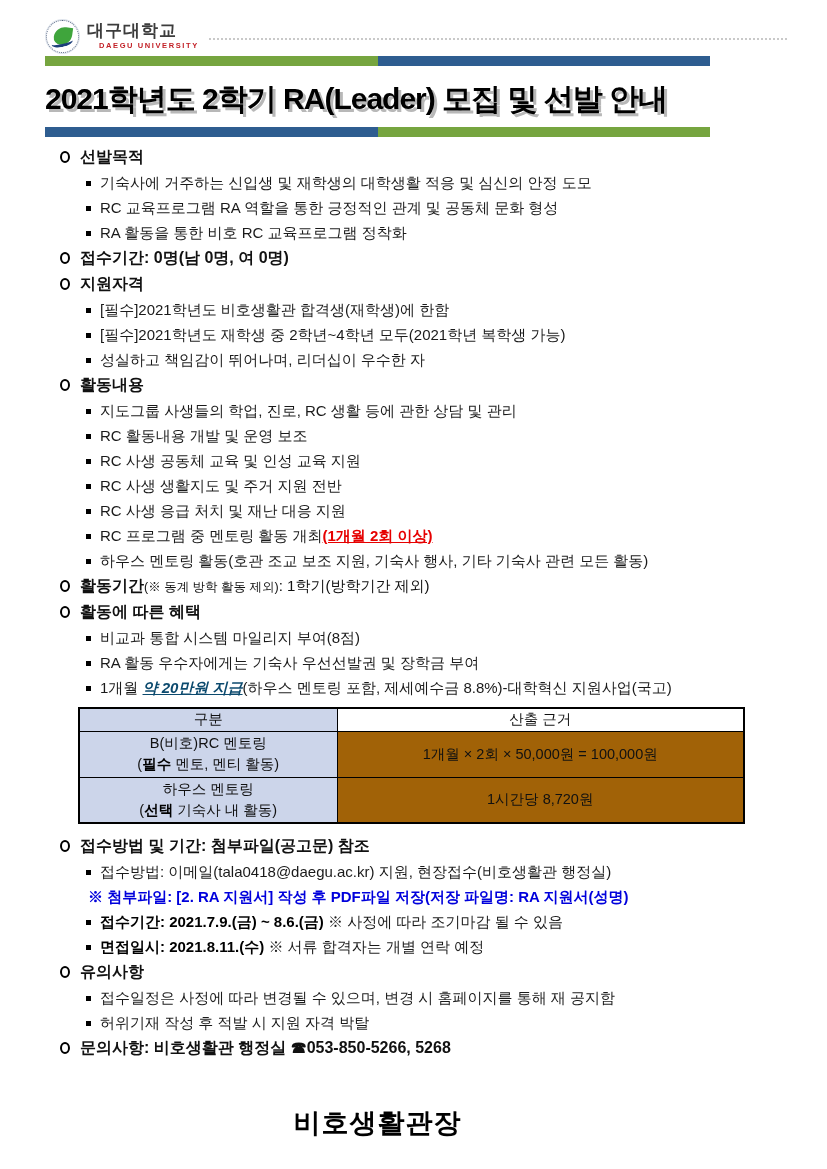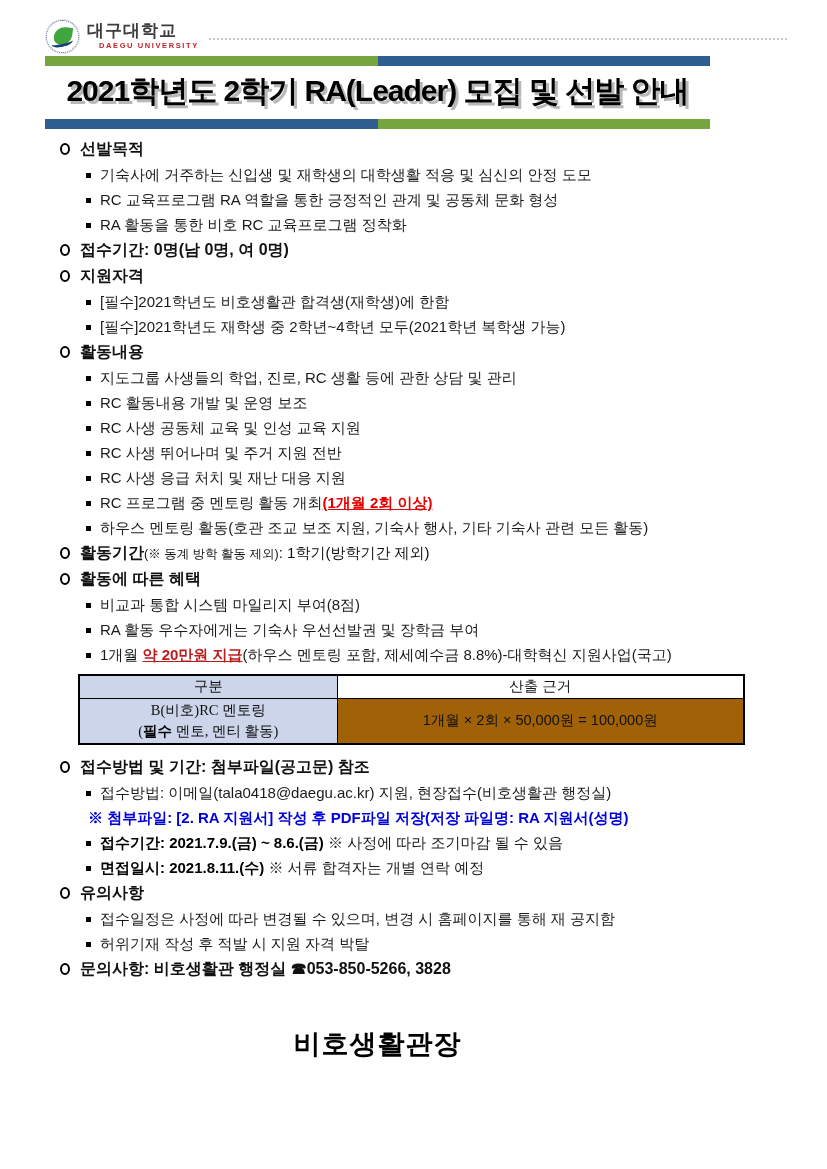--- a/index.html
+++ b/index.html
@@ -48,21 +48,21 @@
     flex:1; height:0;
     border-top:2px dotted #c9c9c9;
     margin-left:10px;
     transform:translateY(3px);
   }
   .band { width:665px; margin-left:45px; }
   .bar { display:flex; height:10px; }
   .bar .seg { width:50%; height:100%; }
   .seg-green { background:#76a53f; }
   .seg-blue  { background:#2e5d90; }
-  .title-wrap { text-align:center; padding:5px 0 7px 0; }
+  .title-wrap { padding:13px 0 7px 0; }
   .doc-title {
     display:inline-block;
     font-size:30px; font-weight:bold; color:#000;
     letter-spacing:-1px;
     text-shadow:3px 3px 0 #b8b8b8;
     white-space:nowrap;
   }
   
   .content { padding:7px 30px 0 48px; }
   .line { white-space:nowrap; }
@@ -75,37 +75,37 @@
     margin-right:10px; vertical-align:-1px;
   }
   .marker-sq {
     display:inline-block; width:5px; height:5px;
     background:#000; margin-right:9px; vertical-align:2px;
   }
   .h-small { font-weight:normal; font-size:12.5px; }
   .h-normal { font-weight:normal; font-size:15px; }
   .red-bu { color:#e60000; font-weight:bold; text-decoration:underline; }
   .red-b  { color:#000000; font-weight:bold; }
-  .blue-bu{ color:#b91c1c; font-weight:bold; text-decoration:underline; }
+  .blue-bu{ color:#0c4a6e; font-weight:bold; text-decoration:underline;font-style:italic; }
   .blue-b { color:#0000dc; font-weight:bold; }
   
   table.calc {
     border-collapse:collapse;
     margin:7px 0 9px 30px;
     width:667px;
     table-layout:fixed;
   }
   table.calc td, table.calc th {
     border:1px solid #000;
     text-align:center;
     font-size:14.5px;
     padding:1px 4px;
   }
   table.calc { border:2px solid #000; }
-  .col1 { width:258px; background:#ccd5ea;font-family:Liberation Serif, serif; }
+  .col1 { width:258px; background:#ccd5ea; }
   th.col1, th.col2 { font-weight:normal; height:23px; }
   th.col1 { background:#ccd5ea; }
   td.col1 { line-height:21px; }
   td.col2 { background:#a16207; height:46px; }
   
   .signature-wrap { width:665px; margin-left:45px; text-align:center; margin-top:44px; }
   .signature { font-size:27px; font-weight:bold; letter-spacing:1px; color:#000; }
 </style>
 </head>
 <body>
@@ -143,26 +143,27 @@
     <div class="line h-line"><span class="marker-o"></span><span>선발목적</span></div>
     <div class="line b-line"><span class="marker-sq"></span><span>기숙사에 거주하는 신입생 및 재학생의 대학생활 적응 및 심신의 안정 도모</span></div>
     <div class="line b-line"><span class="marker-sq"></span><span>RC 교육프로그램 RA 역할을 통한 긍정적인 관계 및 공동체 문화 형성</span></div>
     <div class="line b-line"><span class="marker-sq"></span><span>RA 활동을 통한 비호 RC 교육프로그램 정착화</span></div>
 
     <div class="line h-line"><span class="marker-o"></span><span>접수기간: 0명(남 0명, 여 0명)</span></div>
 
     <div class="line h-line"><span class="marker-o"></span><span>지원자격</span></div>
     <div class="line b-line"><span class="marker-sq"></span><span>[필수]2021학년도 비호생활관 합격생(재학생)에 한함</span></div>
     <div class="line b-line"><span class="marker-sq"></span><span>[필수]2021학년도 재학생 중 2학년~4학년 모두(2021학년 복학생 가능)</span></div>
+    <div class="line b-line"><span class="marker-sq"></span><span>성실하고 책임감이 뛰어나며, 리더십이 우수한 자</span></div>
 
     <div class="line h-line"><span class="marker-o"></span><span>활동내용</span></div>
     <div class="line b-line"><span class="marker-sq"></span><span>지도그룹 사생들의 학업, 진로, RC 생활 등에 관한 상담 및 관리</span></div>
     <div class="line b-line"><span class="marker-sq"></span><span>RC 활동내용 개발 및 운영 보조</span></div>
     <div class="line b-line"><span class="marker-sq"></span><span>RC 사생 공동체 교육 및 인성 교육 지원</span></div>
-    <div class="line b-line"><span class="marker-sq"></span><span>RC 사생 뛰어나며 및 주거 지원 전반</span></div>
+    <div class="line b-line"><span class="marker-sq"></span><span>RC 사생 생활지도 및 주거 지원 전반</span></div>
     <div class="line b-line"><span class="marker-sq"></span><span>RC 사생 응급 처치 및 재난 대응 지원</span></div>
     <div class="line b-line"><span class="marker-sq"></span><span>RC 프로그램 중 멘토링 활동 개최</span><span class="red-bu">(1개월 2회 이상)</span></div>
     <div class="line b-line"><span class="marker-sq"></span><span>하우스 멘토링 활동(호관 조교 보조 지원, 기숙사 행사, 기타 기숙사 관련 모든 활동)</span></div>
 
     <div class="line h-line"><span class="marker-o"></span><span>활동기간</span><span class="h-small">(※ 동계 방학 활동 제외)</span><span class="h-normal">: 1학기(방학기간 제외)</span></div>
 
     <div class="line h-line"><span class="marker-o"></span><span>활동에 따른 혜택</span></div>
     <div class="line b-line"><span class="marker-sq"></span><span>비교과 통합 시스템 마일리지 부여(8점)</span></div>
     <div class="line b-line"><span class="marker-sq"></span><span>RA 활동 우수자에게는 기숙사 우선선발권 및 장학금 부여</span></div>
     <div class="line b-line"><span class="marker-sq"></span><span>1개월 </span><span class="blue-bu">약 20만원 지급</span><span>(하우스 멘토링 포함, 제세예수금 8.8%)-대학혁신 지원사업(국고)</span></div>
@@ -173,34 +174,41 @@
         <th class="col1">구분</th>
         <th class="col2">산출 근거</th>
       </tr>
       <tr>
         <td class="col1">
           <div>B(비호)RC 멘토링</div>
           <div><span>(</span><span class="red-b">필수</span><span> 멘토, 멘티 활동)</span></div>
         </td>
         <td class="col2">1개월 × 2회 × 50,000원 = 100,000원</td>
       </tr>
+      <tr>
+        <td class="col1">
+          <div>하우스 멘토링</div>
+          <div><span>(</span><span class="red-b">선택</span><span> 기숙사 내 활동)</span></div>
+        </td>
+        <td class="col2">1시간당 8,720원</td>
+      </tr>
     </tbody>
       </table>
 
     <div class="line h-line"><span class="marker-o"></span><span>접수방법 및 기간: 첨부파일(공고문) 참조</span></div>
     <div class="line b-line"><span class="marker-sq"></span><span>접수방법: 이메일(tala0418@daegu.ac.kr) 지원, 현장접수(비호생활관 행정실)</span></div>
     <div class="line n-line"><span class="blue-b">※ 첨부파일: [2. RA 지원서] 작성 후 PDF파일 저장(저장 파일명: RA 지원서(성명)</span></div>
     <div class="line b-line"><span class="marker-sq"></span><span class="red-b">접수기간: 2021.7.9.(금) ~ 8.6.(금)</span><span> ※ 사정에 따라 조기마감 될 수 있음</span></div>
     <div class="line b-line"><span class="marker-sq"></span><span class="red-b">면접일시: 2021.8.11.(수)</span><span> ※ 서류 합격자는 개별 연락 예정</span></div>
 
     <div class="line h-line"><span class="marker-o"></span><span>유의사항</span></div>
     <div class="line b-line"><span class="marker-sq"></span><span>접수일정은 사정에 따라 변경될 수 있으며, 변경 시 홈페이지를 통해 재 공지함</span></div>
     <div class="line b-line"><span class="marker-sq"></span><span>허위기재 작성 후 적발 시 지원 자격 박탈</span></div>
 
-    <div class="line h-line"><span class="marker-o"></span><span>문의사항: 비호생활관 행정실 ☎053-850-5266, 3828</span></div>
+    <div class="line h-line"><span class="marker-o"></span><span>문의사항: 비호생활관 행정실 ☎053-850-5266, 5268</span></div>
 
   </div>
 
   <div class="signature-wrap">
     <span class="signature">비호생활관장</span>
   </div>
 
 </div>
 
 </body></html>

